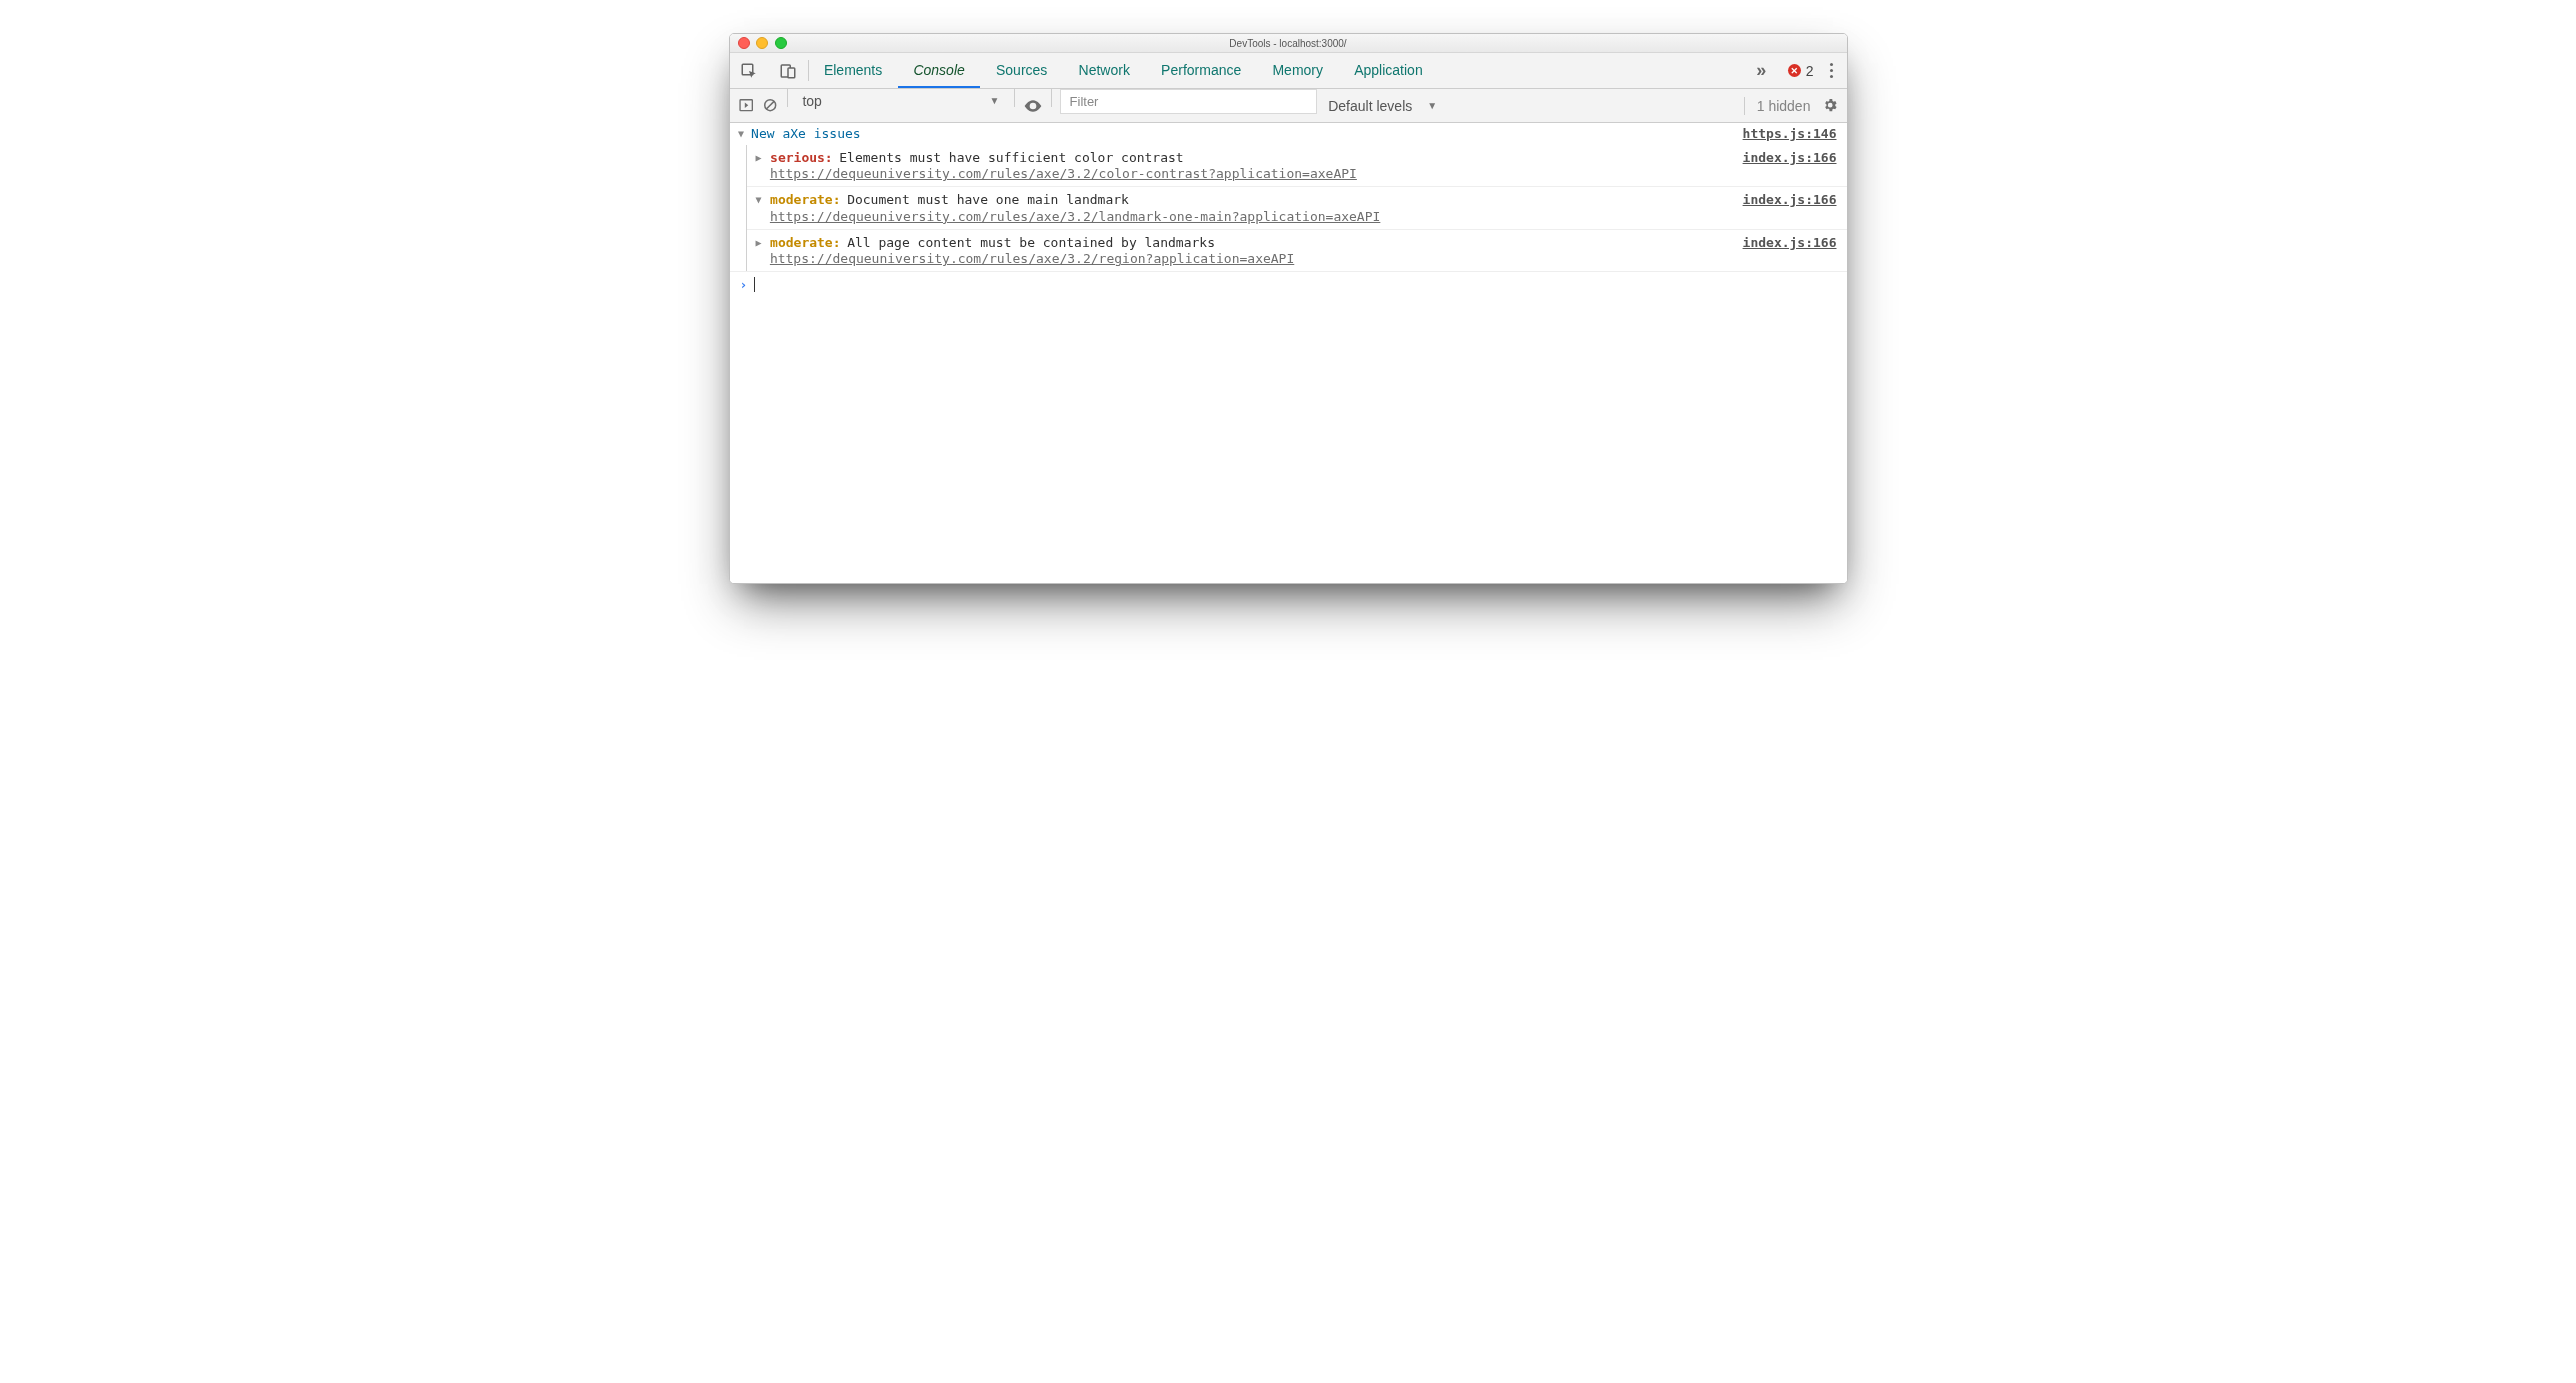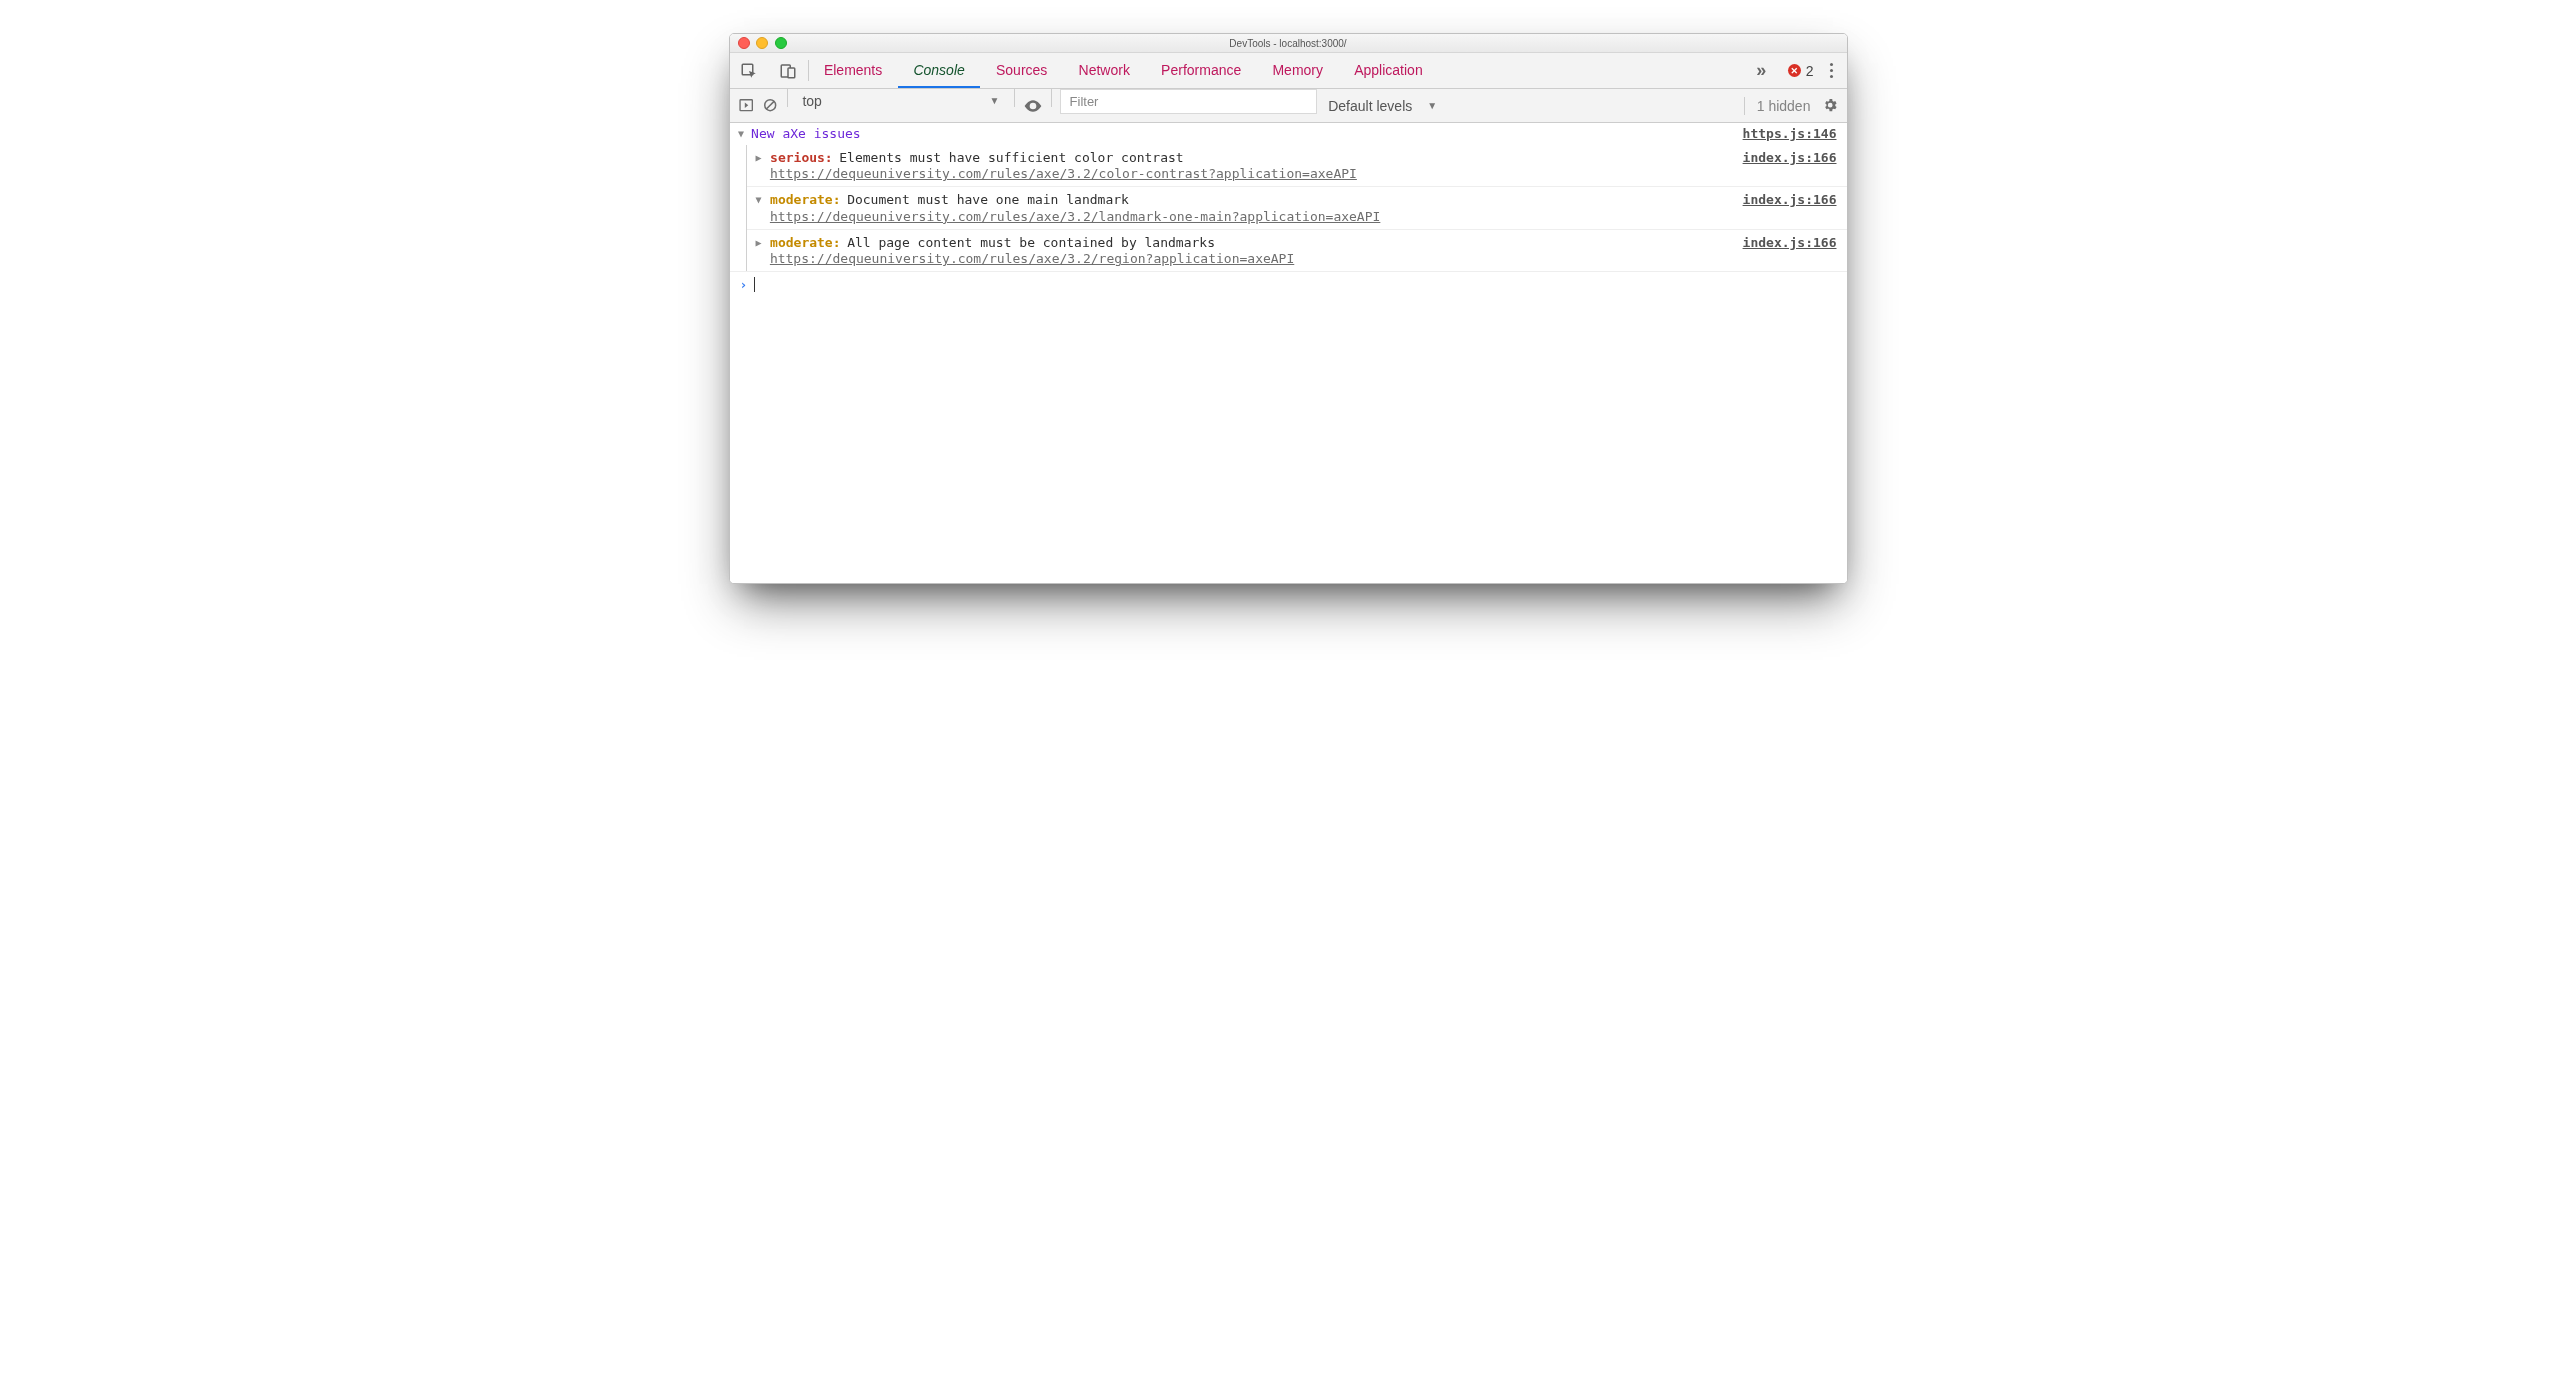--- a/index.html
+++ b/index.html
@@ -47,21 +47,21 @@
     padding:0 1.6px 0 0;
   }
   .tabstrip .iconcell{
     width:39px;display:flex;align-items:center;justify-content:center;
   }
   .tabstrip .divider{width:0.8px;background:#ccc;margin:6.6px 0;}
   .tabstrip .icon{color:#666;}
   .tabs{display:flex;align-items:stretch;flex:1;overflow:hidden;}
   .tab{
     padding:0 15.6px;display:flex;align-items:center;
-    color:#be185d;font-size:14px;cursor:default;
+    color:#0f766e;font-size:14px;cursor:default;
     border-bottom:2.5px solid transparent;
     white-space:nowrap;
   }
   .tab.active{color:#14532d;border-bottom-color:#1a73e8;font-style:italic;}
   .morechev{display:flex;align-items:center;justify-content:center;width:33px;color:#666;font-weight:bold;font-size:18px;}
   .tabright{display:flex;align-items:center;gap:11.5px;padding:0 6.6px 0 10px;}
   .errbadge{display:flex;align-items:center;gap:5px;color:#444;font-size:14px;}
   .errbadge .circ{width:13px;height:13px;border-radius:50%;background:#d93025;display:flex;align-items:center;justify-content:center;color:#fff;font-size:9px;font-weight:bold;}
   .vmenu{display:flex;flex-direction:column;gap:2.5px;padding:3.3px 5px;}
   .vmenu span{width:3.3px;height:3.3px;border-radius:50%;background:#666;}
@@ -92,21 +92,21 @@
   
   .consolearea{background:#fff;min-height:460px;font-family:Menlo,Consolas,monospace;font-size:13px;}
   .group-head{
     display:flex;align-items:center;justify-content:space-between;
     padding:3.3px 10px 3.3px 6.6px;
     color:#d93025;
   }
   .group-head .left{display:flex;align-items:center;gap:5px;}
   .disclosure{display:inline-block;width:10px;text-align:center;color:#888;font-size:10px;}
   .disclosure.open::before{content:"▼";}
-  .group-title{color:#6d28d9;text-align:right;}
+  .group-title{color:#0369a1;text-align:right;}
   .srcref{color:#545454;text-decoration:underline;font-weight:600;}
   .entries{margin-left:16.4px;border-left:0.8px solid #d0d0d0;padding-left:0;}
   .entry{
     display:flex;justify-content:space-between;align-items:flex-start;
     padding:5px 10px 5px 6.6px;border-top:0.8px solid #eee;gap:10px;
   }
   .entry:first-child{border-top:none;}
   .entry .body{display:flex;flex-direction:column;gap:1.6px;}
   .entry .line1{display:flex;align-items:center;gap:6.6px;flex-wrap:wrap;}
   .entry .disc{color:#888;font-size:10px;width:10px;text-align:center;}

